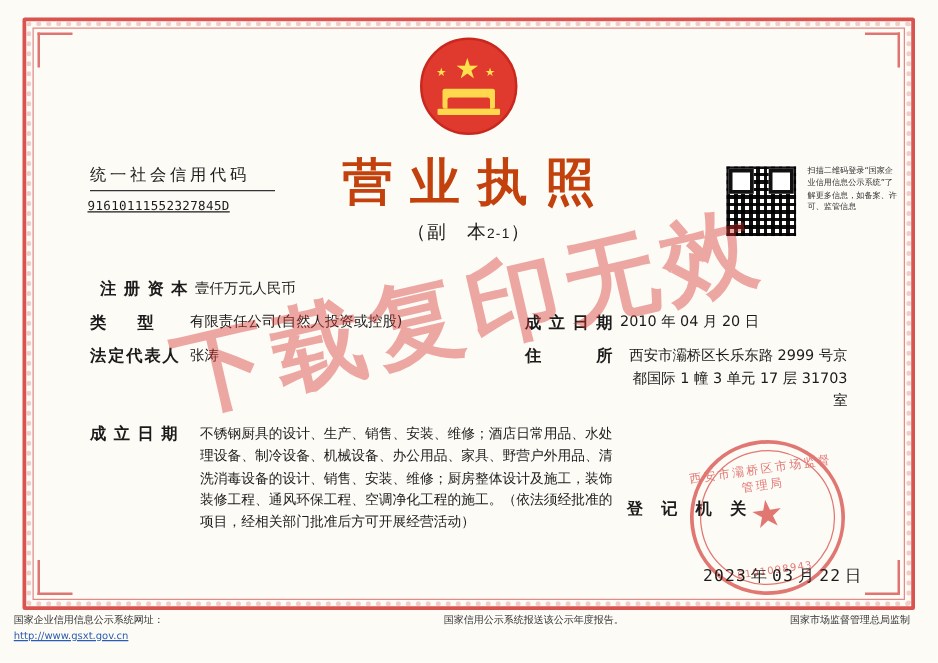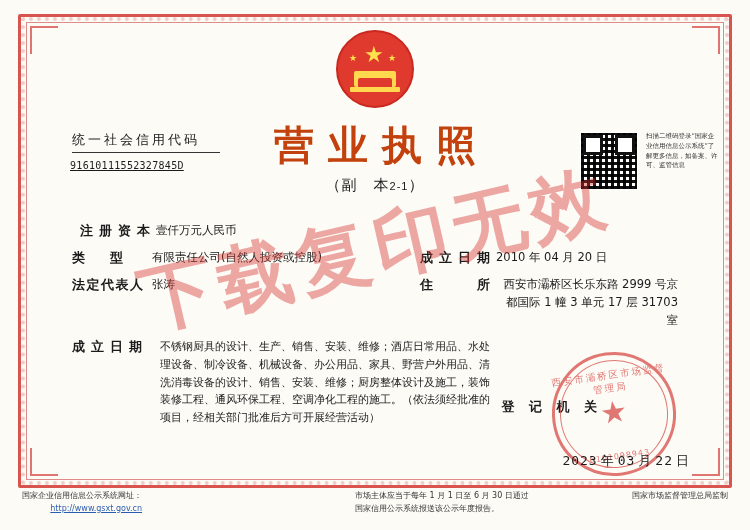--- a/index.html
+++ b/index.html
@@ -350,24 +350,23 @@
     left: 0;
     right: 0;
     bottom: 6px;
     height: 34px;
     font-family: "DejaVu Sans", sans-serif;
     font-size: 8px;
     color: #333;
   }
   .footer .fl {
     position: absolute;
-    left: 22px;
+    left: 11px;
     top: 0;
     line-height: 1.6;
-    text-align: right;
   }
   .footer .fl a { color: #2a5db0; text-decoration: underline; }
   .footer .fc {
     position: absolute;
     left: 355px;
     top: 0;
     line-height: 1.6;
     text-align: left;
   }
   .footer .fr {
@@ -475,21 +474,20 @@
   </div>
 
   <div class="watermark">下载复印无效</div>
 
   <div class="footer">
     <div class="fl">
       <div>国家企业信用信息公示系统网址：</div>
       <div><a href="#">http://www.gsxt.gov.cn</a></div>
     </div>
     <div class="fc">
-      <div>市场主体应当于每年 1 月 1 日至 6 月 30 日通过</div>
       <div>国家信用公示系统报送该公示年度报告。</div>
     </div>
     <div class="fr">
       <div>国家市场监督管理总局监制</div>
     </div>
   </div>
 
 </div>
 
 </body></html>

